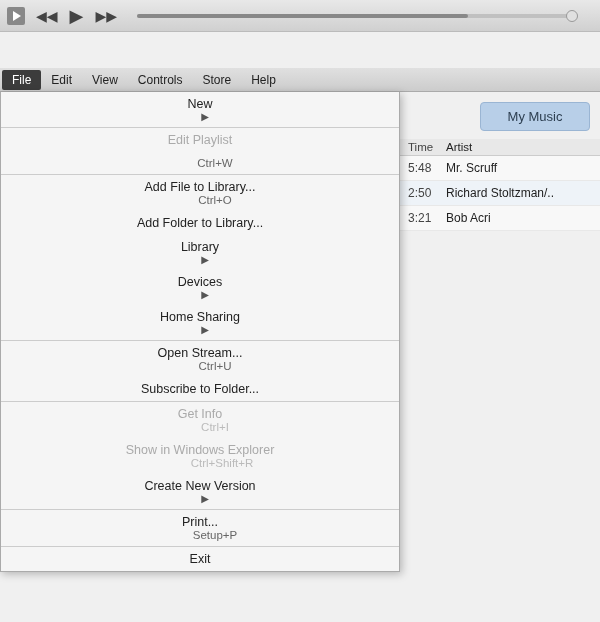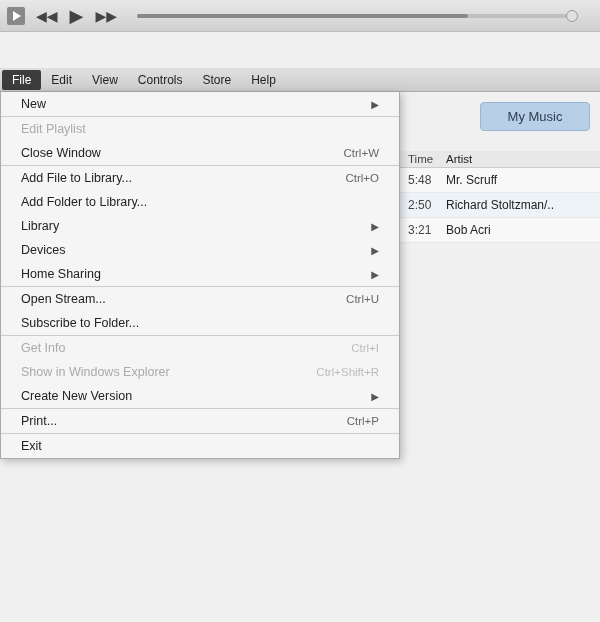--- a/index.html
+++ b/index.html
@@ -120,20 +120,21 @@
     }
     .menu-section:last-child { border-bottom: none; }
     .menu-row {
       display: flex;
       align-items: center;
       justify-content: space-between;
       padding: 5px 20px 5px 20px;
       cursor: pointer;
       color: #222;
       font-size: 12.5px;
+      flex-direction: column;
     }
     .menu-row.disabled {
       color: #aaa;
       cursor: default;
     }
     .menu-row-label { flex: 1; }
     .menu-row-shortcut {
       color: #666;
       font-size: 11.5px;
       margin-left: 30px;
@@ -147,21 +148,21 @@
     
     .content-area {
       position: absolute;
       right: 0;
       top: 0;
       width: 200px;
       height: 100%;
       background: #f0f0f0;
     }
     .my-music-btn {
-      margin: 10px 10px 20px auto;
+      margin: 10px 10px 8px auto;
       display: block;
       background: #b8cfe8;
       border: 1px solid #9ab5d3;
       border-radius: 4px;
       padding: 6px 16px;
       font-size: 13px;
       font-weight: 500;
       color: #2c3e50;
       cursor: pointer;
       text-align: center;
@@ -236,21 +237,20 @@
         <span class="menu-row-label">New</span>
         <span class="menu-row-arrow">▶</span>
       </div>
     </div>
 
     <div class="menu-section">
       <div class="menu-row disabled">
         <span class="menu-row-label">Edit Playlist</span>
       </div>
       <div class="menu-row">
-        <span class="menu-row-label">Close Window</span>
         <span class="menu-row-shortcut">Ctrl+W</span>
       </div>
     </div>
 
     <div class="menu-section">
       <div class="menu-row">
         <span class="menu-row-label">Add File to Library...</span>
         <span class="menu-row-shortcut">Ctrl+O</span>
       </div>
       <div class="menu-row">
@@ -291,21 +291,21 @@
       </div>
       <div class="menu-row">
         <span class="menu-row-label">Create New Version</span>
         <span class="menu-row-arrow">▶</span>
       </div>
     </div>
 
     <div class="menu-section">
       <div class="menu-row">
         <span class="menu-row-label">Print...</span>
-        <span class="menu-row-shortcut">Ctrl+P</span>
+        <span class="menu-row-shortcut">Setup+P</span>
       </div>
     </div>
 
     <div class="menu-section">
       <div class="menu-row">
         <span class="menu-row-label">Exit</span>
       </div>
     </div>
   </div>
 

